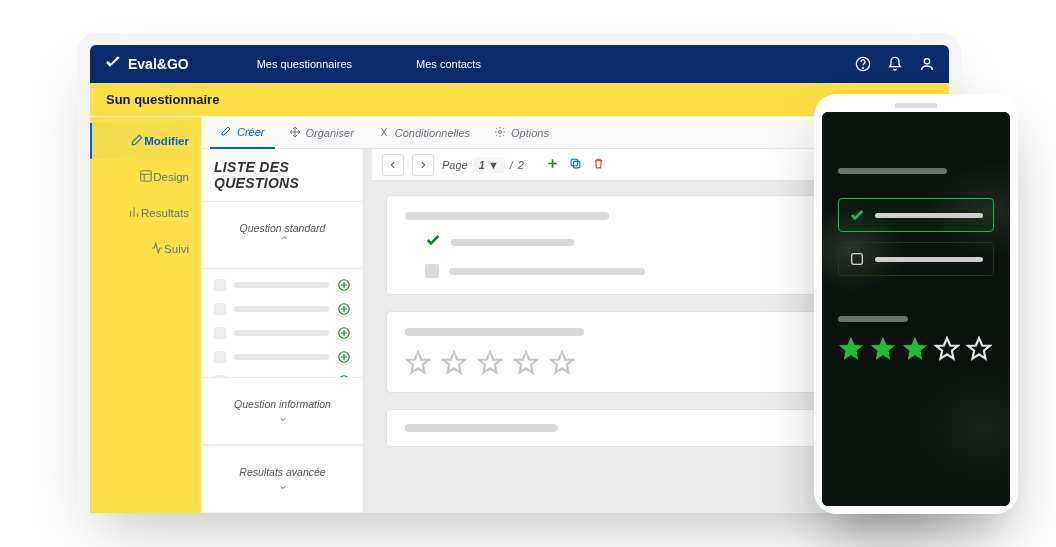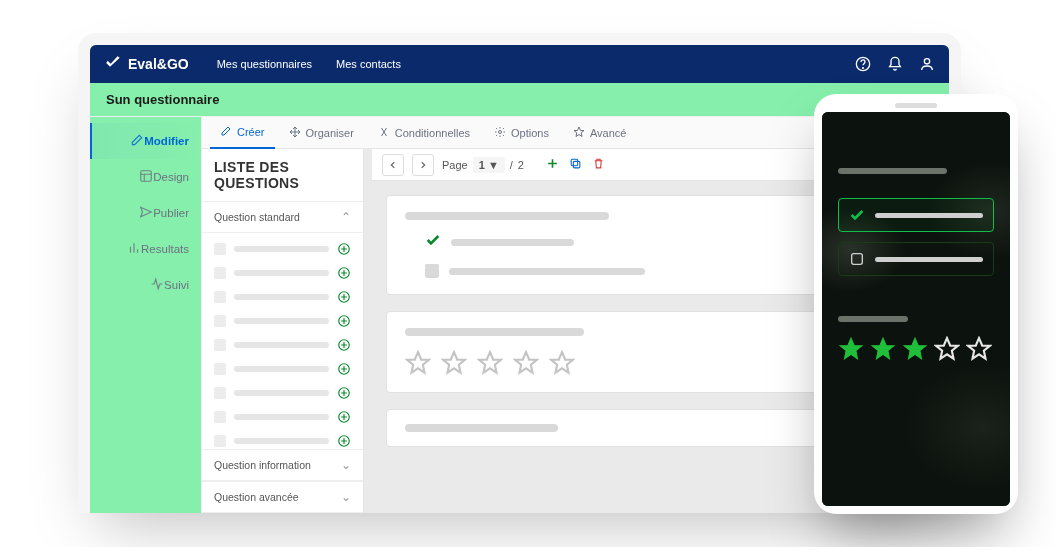--- a/index.html
+++ b/index.html
@@ -9,49 +9,49 @@
   position: absolute;
   left: 78px; top: 33px;
   width: 883px; height: 480px;
   background: #fff;
   border: 12px solid #f5f5f5;
   border-bottom: none;
   border-radius: 18px 18px 0 0;
   box-shadow: 0 30px 60px -20px rgba(0,0,0,.25);
   overflow: hidden;
 }
-.app { width: 100%; height: 100%; background: #86efac; display: flex; flex-direction: column; }
+.app { width: 100%; height: 100%; background: #fde047; display: flex; flex-direction: column; }
 
 .topbar { background: #0a2a6c; height: 38px; display: flex; align-items: center; padding: 0 14px; color: #fff; }
 .logo { display: flex; align-items: center; gap: 6px; font-weight: 800; font-size: 14px; }
 .logo svg { width: 18px; height: 18px; }
 .nav-links { display: flex; gap: 24px; margin-left: 28px; font-size: 11px; }
-.nav-links span { cursor: pointer; }
+.nav-links span { cursor: pointer; margin-left: 40px; }
 .top-icons { margin-left: auto; display: flex; gap: 16px; align-items: center; }
 .top-icons > span { display: flex; }
 
 .crumb { height: 34px; display: flex; align-items: center; padding: 0 16px; font-size: 13px; font-weight: 700; color: #1a1a1a; border-bottom: 1px solid #eee; }
 
 .body { flex: 1; display: flex; min-height: 0; }
 .sidebar { width: 112px; border-right: 1px solid #eee; padding: 6px 0; }
 .side-item { display: flex; align-items: center; padding: 10px 12px; font-size: 11.5px; color: #6b7280; cursor: pointer; justify-content: flex-end; }
 .side-item.active { color: #0066d6; border-left: 2px solid #0066d6; background: linear-gradient(to right, rgba(0,102,214,.05), transparent); font-weight: 600; }
 .side-item svg { width: 14px; height: 14px; opacity: .85; }
 
-.main { flex: 1; display: flex; flex-direction: column; background: #fafafa; min-width: 0; }
+.main { flex: 1; display: flex; flex-direction: column; background: #fafafa; min-width: 0; font-style: italic; }
 .tabs { display: flex; align-items: center; height: 32px; border-bottom: 1px solid #e5e5e5; background: #fafafa; padding: 0 8px; gap: 4px; }
 .tab { display: flex; align-items: center; gap: 5px; padding: 0 10px; height: 32px; font-size: 11px; color: #6b7280; cursor: pointer; }
 .tab.active { color: #0066d6; border-bottom: 2px solid #0066d6; }
 .tab svg { width: 12px; height: 12px; }
 
 .content { flex: 1; display: flex; min-height: 0; }
 
 .qpanel { width: 162px; border-right: 1px solid #e5e5e5; background: #fff; display: flex; flex-direction: column; }
 .qpanel-head { padding: 10px 12px; font-size: 14px; font-weight: 700; letter-spacing: .3px; color: #333; }
-.accordion { border-top: 1px solid #eee; border-bottom: 1px solid #eee; padding: 8px 12px; font-size: 10.5px; color: #555; display: flex; justify-content: space-between; align-items: center; cursor: pointer; }
+.accordion { border-top: 1px solid #eee; border-bottom: 1px solid #eee; padding: 20px 12px; font-size: 10.5px; color: #555; display: flex; justify-content: space-between; align-items: center; cursor: pointer; flex-direction: column; }
 .accordion .chev { font-size: 12px; color: #999; }
 .qlist { flex: 1; overflow: hidden; padding: 4px 0; }
 .qrow { display: flex; align-items: center; padding: 5px 12px; gap: 8px; }
 .qrow .sq { width: 12px; height: 12px; border-radius: 2px; background: #ececec; }
 .qrow .bar { flex: 1; height: 6px; background: #e6e6e6; border-radius: 3px; }
 .qrow .plus { width: 14px; height: 14px; }
 .plus-c { stroke: #0a8a2d; fill: none; }
 
 .canvas { flex: 1; background: #eaeaea; padding: 0 0 0 8px; overflow: hidden; }
 .toolbar { background: #fff; height: 32px; display: flex; align-items: center; padding: 0 10px; gap: 8px; border-bottom: 1px solid #e5e5e5; font-size: 11px; color: #555; }
@@ -160,26 +160,20 @@
         </div>
         <div class="side-item">
           <span><svg viewBox="0 0 24 24" fill="none" stroke="currentColor" stroke-width="2">
                 <rect x="3" y="3" width="18" height="18" rx="2"></rect>
                 <path d="M3 9h18M9 9v12"></path>
               </svg></span>
           <span>Design</span>
         </div>
         <div class="side-item">
           <span><svg viewBox="0 0 24 24" fill="none" stroke="currentColor" stroke-width="2">
-                <path d="M3 20l18-8L3 4l3 8-3 8z"></path>
-              </svg></span>
-          <span>Publier</span>
-        </div>
-        <div class="side-item">
-          <span><svg viewBox="0 0 24 24" fill="none" stroke="currentColor" stroke-width="2">
                 <path d="M6 20V10M12 20V4M18 20v-6"></path>
               </svg></span>
           <span>Resultats</span>
         </div>
         <div class="side-item">
           <span><svg viewBox="0 0 24 24" fill="none" stroke="currentColor" stroke-width="2">
                 <path d="M3 12h4l3-8 4 16 3-8h4"></path>
               </svg></span>
           <span>Suivi</span>
         </div>
@@ -206,26 +200,20 @@
                 </svg></span>
             <span>Conditionnelles</span>
           </div>
           <div class="tab">
             <span><svg viewBox="0 0 24 24" fill="none" stroke="currentColor" stroke-width="2">
                   <circle cx="12" cy="12" r="3"></circle>
                   <path d="M12 2v3M12 19v3M4.2 4.2l2.1 2.1M17.7 17.7l2.1 2.1M2 12h3M19 12h3M4.2 19.8l2.1-2.1M17.7 6.3l2.1-2.1"></path>
                 </svg></span>
             <span>Options</span>
           </div>
-          <div class="tab">
-            <span><svg viewBox="0 0 24 24" fill="none" stroke="currentColor" stroke-width="2">
-                  <path d="M12 2l3 7h7l-5.5 4.5L18 21l-6-4-6 4 1.5-7.5L2 9h7z"></path>
-                </svg></span>
-            <span>Avancé</span>
-          </div>
         </div>
 
         <div class="content">
 
           <div class="qpanel">
             <div class="qpanel-head">LISTE DES QUESTIONS</div>
             <div class="accordion">
               <span>Question standard</span>
               <span class="chev">⌃</span>
             </div>
@@ -301,21 +289,21 @@
                     <circle cx="12" cy="12" r="9" class="plus-c" stroke-width="2"></circle>
                     <path d="M12 7v10M7 12h10" stroke="#0a8a2d" stroke-width="2"></path>
                   </svg>
                 </div>
             </div>
             <div class="accordion">
               <span>Question information</span>
               <span class="chev">⌄</span>
             </div>
             <div class="accordion">
-              <span>Question avancée</span>
+              <span>Resultats avancée</span>
               <span class="chev">⌄</span>
             </div>
           </div>
 
           <div class="canvas">
             <div class="toolbar">
               <div class="tbtn">
                   <svg viewBox="0 0 24 24" fill="none" stroke="#666" stroke-width="3">
                     <path d="M15 5l-7 7 7 7"></path>
                   </svg>

